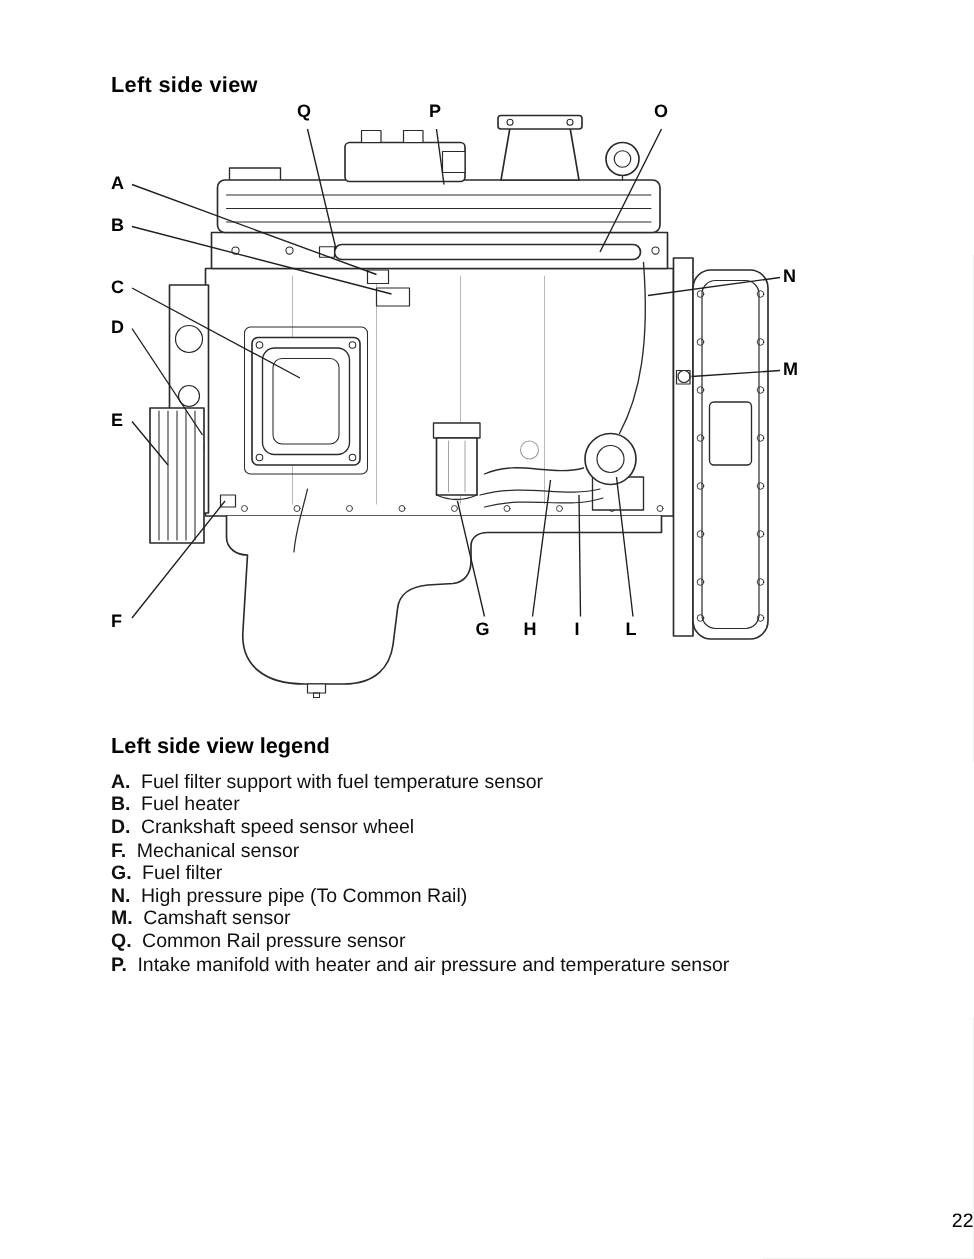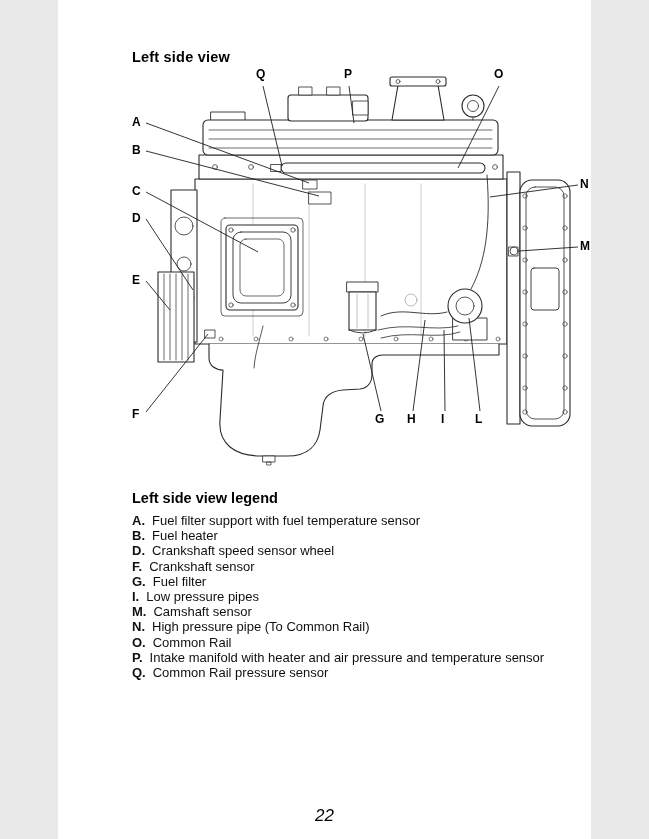--- a/index.html
+++ b/index.html
@@ -1,27 +1,27 @@
 <!DOCTYPE html>
 <html><head>
 <meta charset="utf-8">
 <style>
   html,body{margin:0;padding:0;background:#e9e9e9;}
-  .page{position:relative;width:533px;height:839px;background:#ffffff;
+  .page{position:relative;width:649px;height:839px;background:#ffffff;
         font-family:"Liberation Sans",sans-serif;color:#000;margin:0 auto;overflow:hidden;}
   .page-title{position:absolute;left:74px;top:49px;font-size:14.5px;font-weight:700;letter-spacing:.2px;}
   .diagram{position:absolute;left:0;top:0;width:649px;height:480px;}
   .engine-svg{position:absolute;left:55px;top:68px;}
   .callout{position:absolute;font-size:12px;font-weight:700;line-height:12px;color:#000;}
   .legend{position:absolute;left:74px;top:488px;width:540px;}
   .legend-title{font-size:14.5px;font-weight:700;margin:2px 0 7px 0;}
   .legend-list{list-style:none;margin:0;padding:0;}
   .legend-item{font-size:13px;line-height:15.2px;color:#101010;white-space:nowrap;}
   .legend-letter{font-weight:700;margin-right:7px;}
-  .page-number{position:absolute;left:0;right:0;top:806px;text-align:center;font-size:17px;font-style:italic;}
+  .page-number{position:absolute;left:0;right:0;top:806px;text-align:right;font-size:13px;}
 </style>
 </head>
 <body>
 
 <div class="page">
 
   <div class="page-title">Left side view</div>
 
   <div class="diagram">
 
@@ -210,25 +210,23 @@
     <span class="callout" style="left:383px;top:413px;">I</span>
     <span class="callout" style="left:417px;top:413px;">L</span>
   </div>
 
   <div class="legend">
     <div class="legend-title">Left side view legend</div>
     <ul class="legend-list">
       <li class="legend-item"><span class="legend-letter">A.</span><span>Fuel filter support with fuel temperature sensor</span></li>
       <li class="legend-item"><span class="legend-letter">B.</span><span>Fuel heater</span></li>
       <li class="legend-item"><span class="legend-letter">D.</span><span>Crankshaft speed sensor wheel</span></li>
-      <li class="legend-item"><span class="legend-letter">F.</span><span>Crankshaft sensor</span></li>
+      <li class="legend-item"><span class="legend-letter">F.</span><span>Mechanical sensor</span></li>
       <li class="legend-item"><span class="legend-letter">G.</span><span>Fuel filter</span></li>
-      <li class="legend-item"><span class="legend-letter">I.</span><span>Low pressure pipes</span></li>
+      <li class="legend-item"><span class="legend-letter">N.</span><span>High pressure pipe (To Common Rail)</span></li>
       <li class="legend-item"><span class="legend-letter">M.</span><span>Camshaft sensor</span></li>
-      <li class="legend-item"><span class="legend-letter">N.</span><span>High pressure pipe (To Common Rail)</span></li>
-      <li class="legend-item"><span class="legend-letter">O.</span><span>Common Rail</span></li>
+      <li class="legend-item"><span class="legend-letter">Q.</span><span>Common Rail pressure sensor</span></li>
       <li class="legend-item"><span class="legend-letter">P.</span><span>Intake manifold with heater and air pressure and temperature sensor</span></li>
-      <li class="legend-item"><span class="legend-letter">Q.</span><span>Common Rail pressure sensor</span></li>
     </ul>
   </div>
 
   <div class="page-number">22</div>
 </div>
 
 </body></html>

